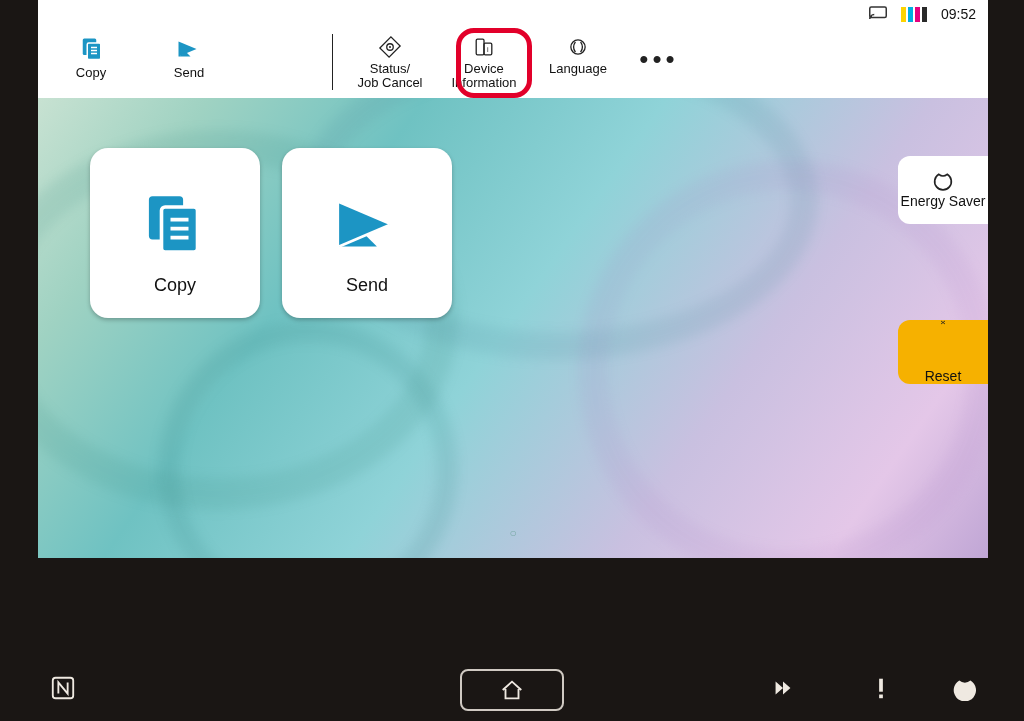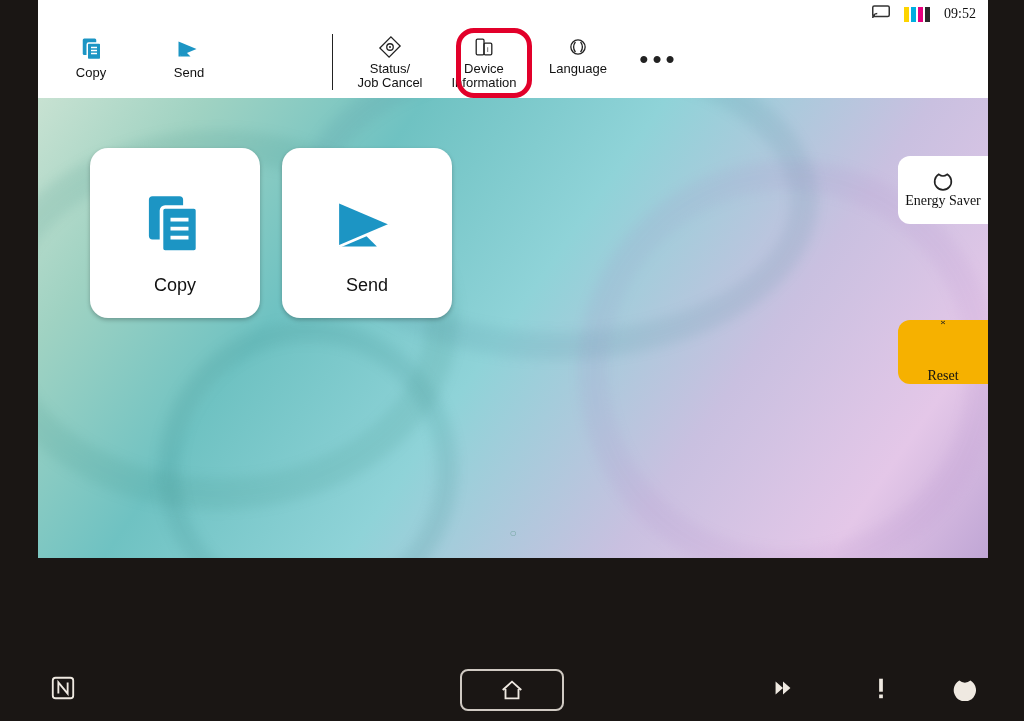--- a/index.html
+++ b/index.html
@@ -46,21 +46,20 @@
     left: 0; top: 0; right: 0;
     height: 28px;
     background: #fff;
     display: flex;
     align-items: center;
     justify-content: flex-end;
     font-size: 14px;
     color: #111;
     padding-right: 12px;
     gap: 14px;
-    font-family: Liberation Serif, serif;
   }
   .toner { display: flex; gap: 2px; align-items: flex-end; height: 16px; }
   .toner span { width: 5px; display: block; }
   .toner .c { background:#00aee0; height: 15px; }
   .toner .m { background:#e6007e; height: 15px; }
   .toner .y { background:#fdd400; height: 15px; }
   .toner .k { background:#2a2a2a; height: 15px; }
   .cast-icon svg { width: 18px; height: 14px; }
 
   .toolbar {
@@ -136,21 +135,20 @@
     background: #fff;
     border-top-left-radius: 12px;
     border-bottom-left-radius: 12px;
     display: flex;
     flex-direction: column;
     align-items: center;
     justify-content: center;
     font-size: 14px;
     color: #111;
     cursor: pointer;
-    font-family: Liberation Serif, serif;
   }
   .edge-energy { top: 156px; height: 68px; }
   .edge-reset  { top: 320px; height: 64px; background: #f6b100; gap: 41px; }
   .edge-btn svg { width: 26px; height: 20px; margin-bottom: 2px; }
 
   .page-dots { position: absolute; left: 50%; bottom: 18px; transform: translateX(-50%); font-size: 12px; color: #7aa9a6; }
 
   
   .hwbar {
     position: absolute;

